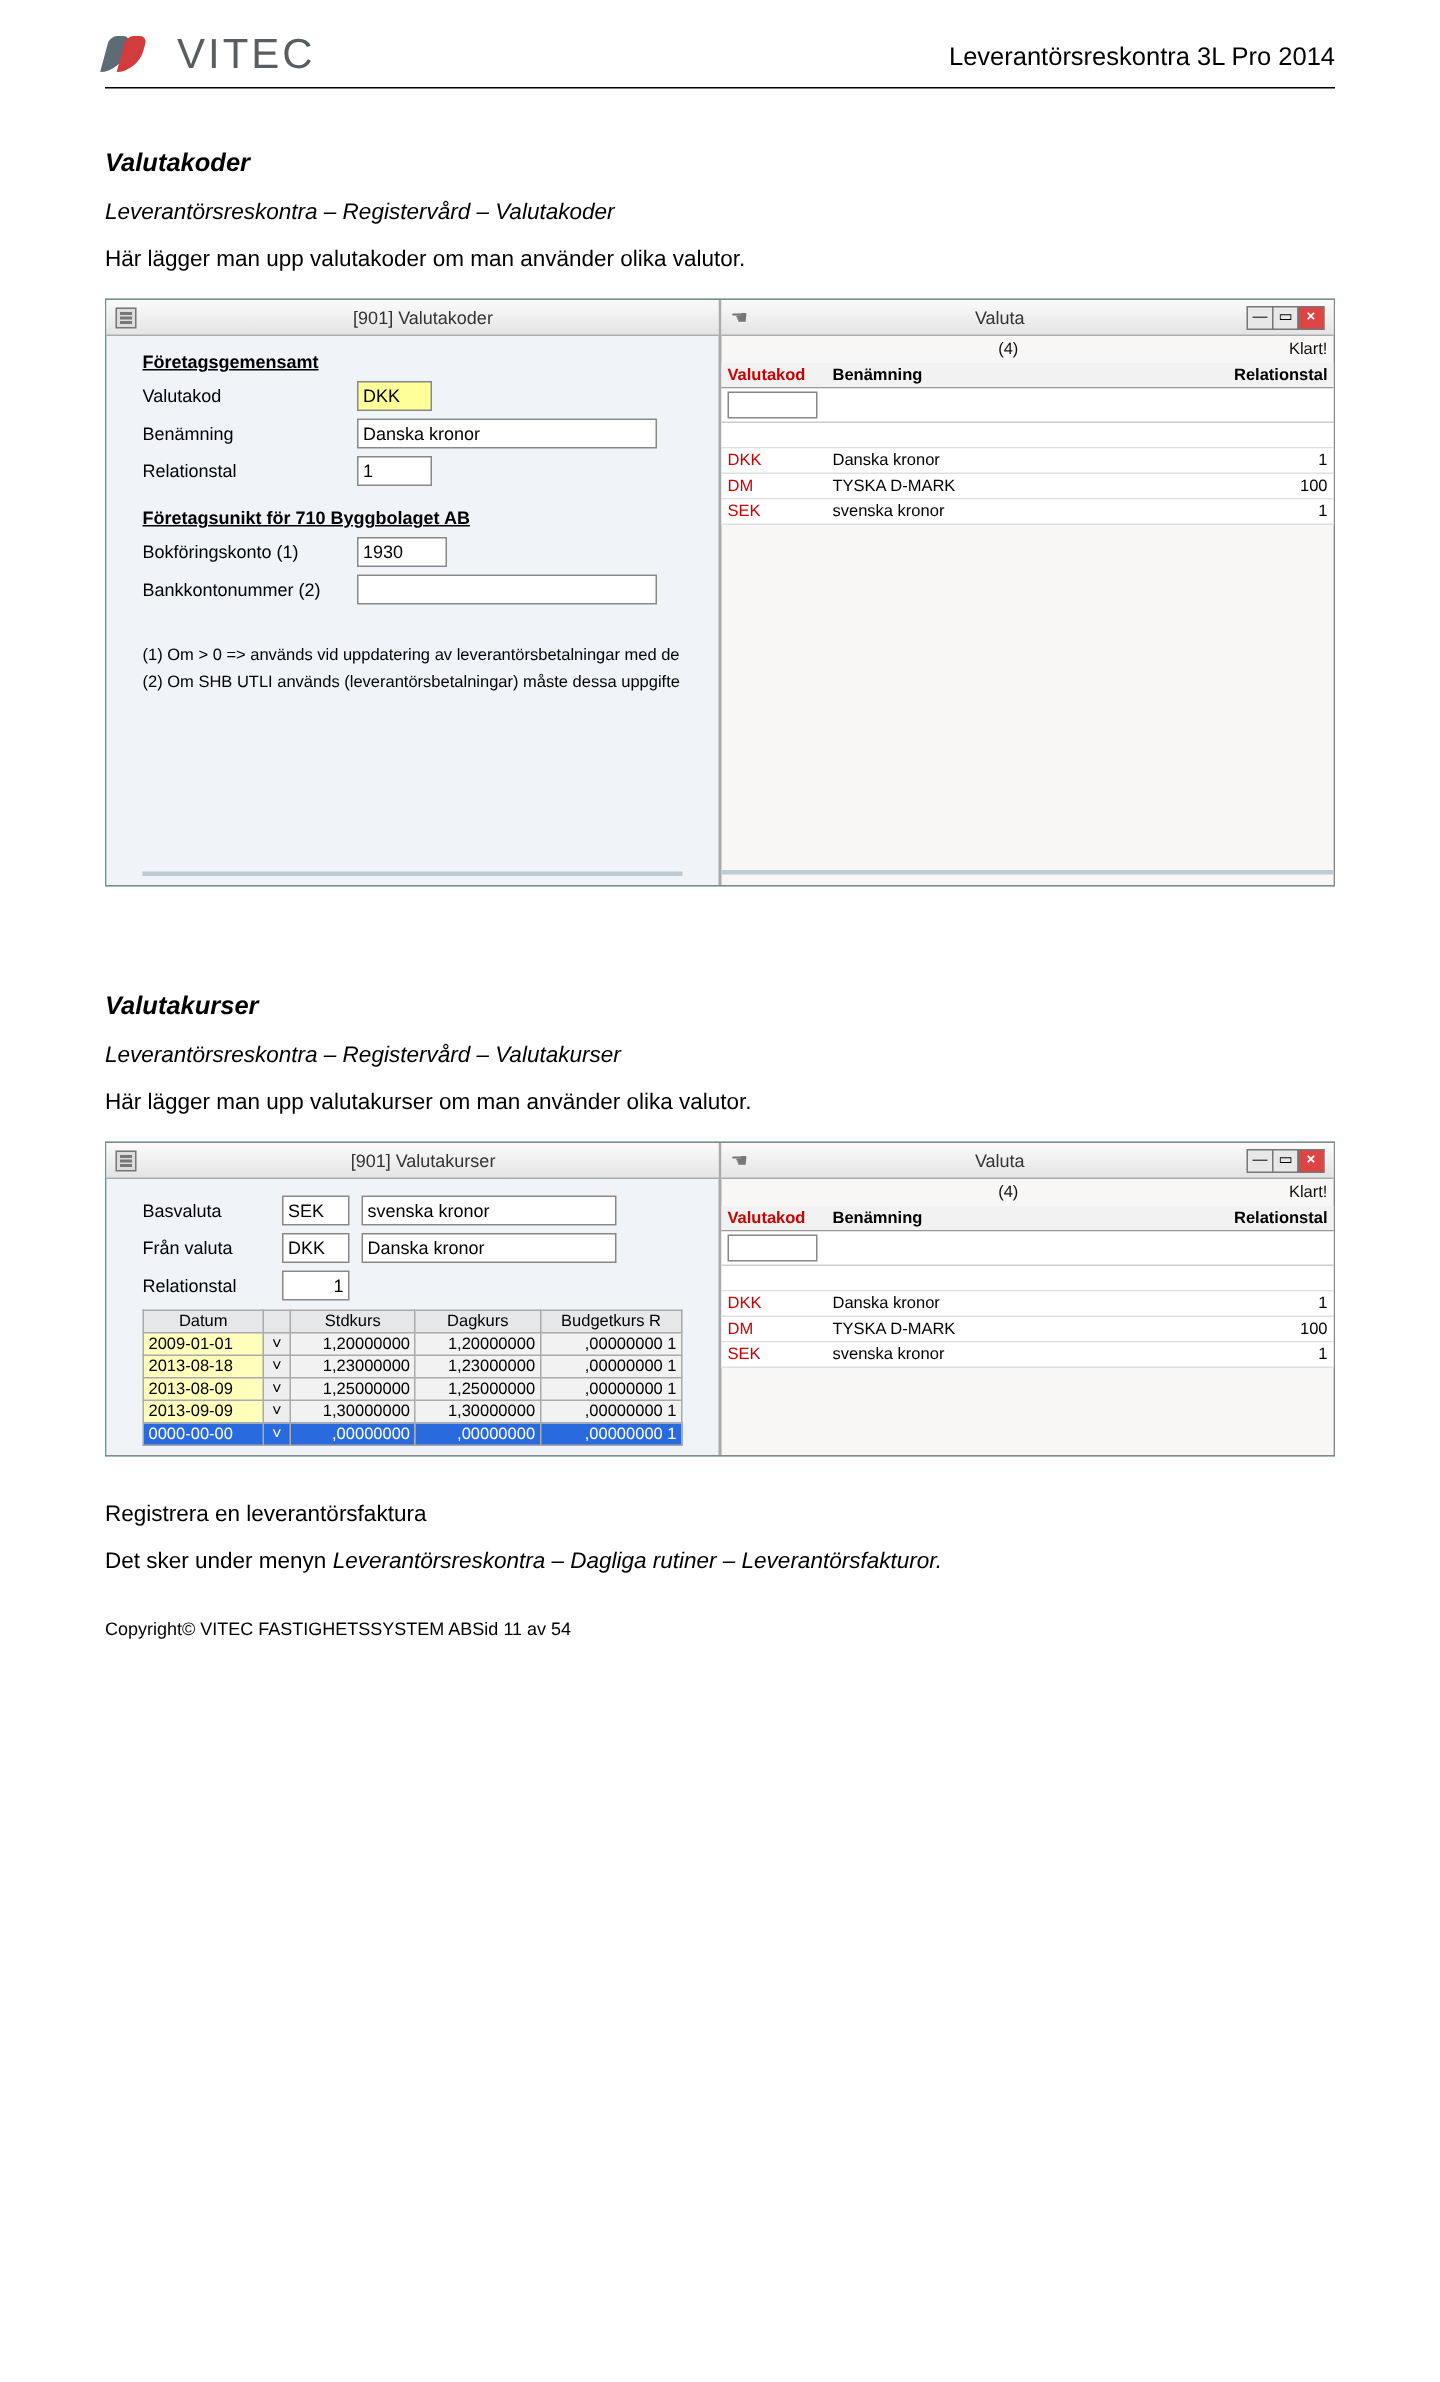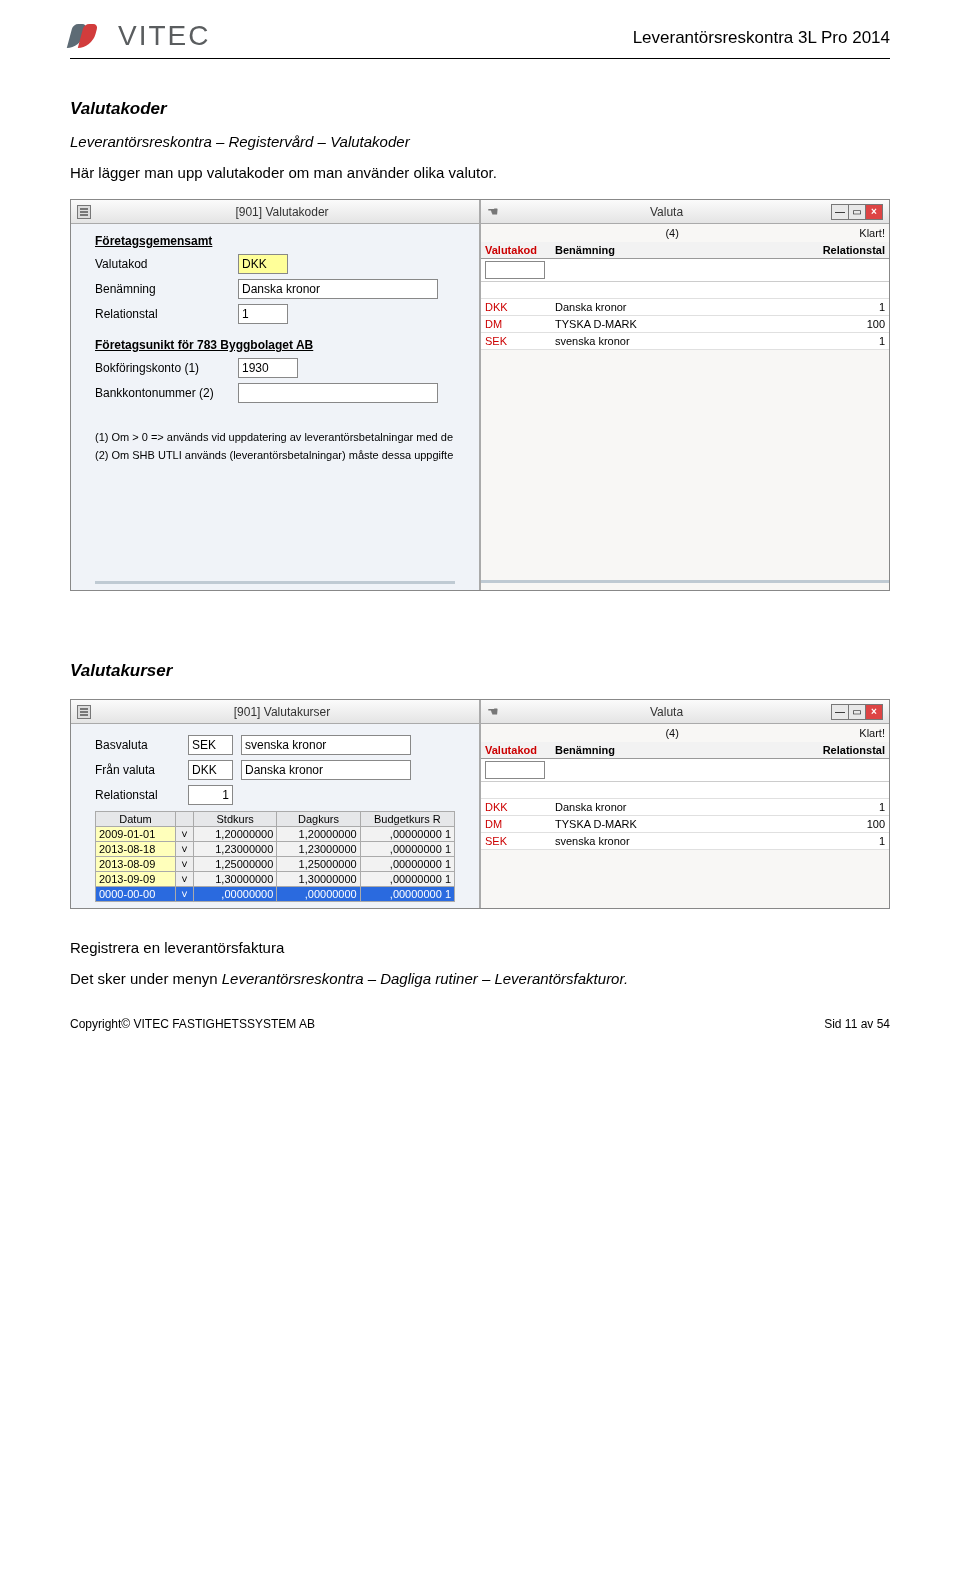--- a/index.html
+++ b/index.html
@@ -216,21 +216,21 @@
     background: #f2f2f2;
   }
   .tbl th { background: #e6e7e9; text-align: center; font-weight: normal; }
   .tbl td:first-child { text-align: left; background: #ffffbb; width: 80px; }
   .tbl td.dd { width: 18px; background: #eee; text-align: center; }
   .tbl tr.blue td { background: #2a6adf; color: #fff; }
   .tbl tr.blue td:first-child { background: #2a6adf; color: #fff; }
 
   .footer {
     display: flex;
-    justify-content: space-between;
+    justify-content: flex-start;
     font-size: 12px;
     margin-top: 30px;
   }
 </style>
 </head>
 <body>
 
 <div class="page">
   <div class="header-logo">
     <div class="logo-icon">
@@ -263,21 +263,21 @@
           <input class="form-input yellow" style="width: 50px;" value="DKK">
         </div>
         <div class="form-row">
           <span class="form-label">Benämning</span>
           <input class="form-input" style="width: 200px;" value="Danska kronor">
         </div>
         <div class="form-row">
           <span class="form-label">Relationstal</span>
           <input class="form-input" style="width: 50px;" value="1">
         </div>
-        <div class="panel-heading" style="margin-top:14px">Företagsunikt för 783 Byggbolaget AB</div>
+        <div class="panel-heading" style="margin-top:14px">Företagsunikt för 710 Byggbolaget AB</div>
         <div class="form-row">
           <span class="form-label">Bokföringskonto (1)</span>
           <input class="form-input" style="width: 60px;" value="1930">
         </div>
         <div class="form-row">
           <span class="form-label">Bankkontonummer (2)</span>
           <input class="form-input" style="width: 200px;" value="">
         </div>
         <div class="note-row" style="margin-top:28px">(1) Om &gt; 0 =&gt; används vid uppdatering av leverantörsbetalningar med de</div>
         <div class="note-row">(2) Om SHB UTLI används (leverantörsbetalningar) måste dessa uppgifte</div>
@@ -331,20 +331,22 @@
             <span class="c2">svenska kronor</span>
             <span class="c3">1</span>
           </div>
         </div>
       <div class="grey-strip" style="margin-top:230px"></div>
     </div>
   </div>
 
   <div style="height:30px"></div>
   <div class="section-title">Valutakurser</div>
+  <div class="section-subtitle">Leverantörsreskontra – Registervård – Valutakurser</div>
+  <div class="body-text">Här lägger man upp valutakurser om man använder olika valutor.</div>
 
   <div class="screenshot-wrap">
 
     <div class="win-left">
       <div class="titlebar">
         <span class="tb-left">
             <span class="titlebar-icon doc"></span>
           </span>
         <span class="tb-center">[901]  Valutakurser</span>
         <span></span>

